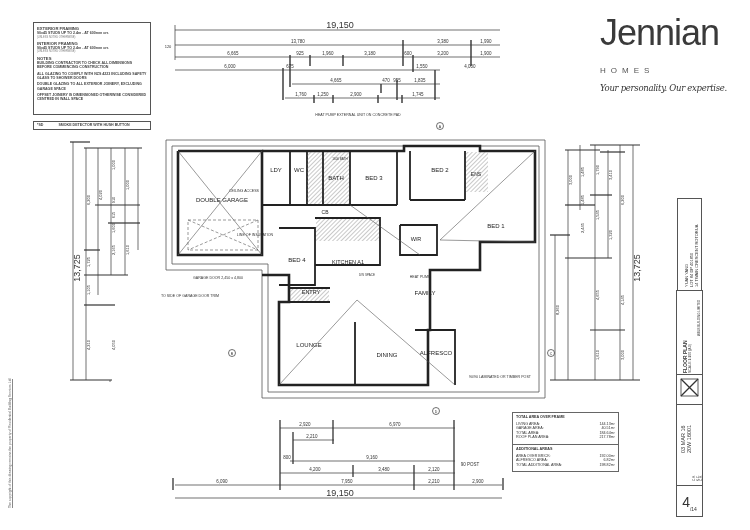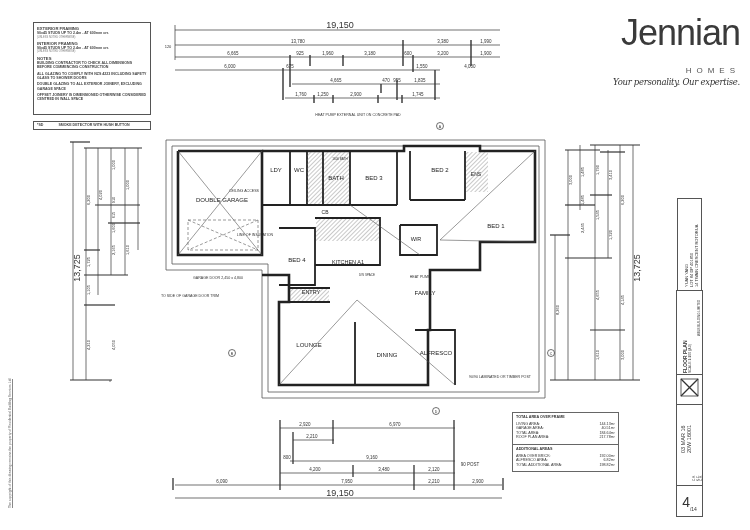--- a/index.html
+++ b/index.html
@@ -3,24 +3,24 @@
 <meta charset="utf-8">
 <style>
   html,body{margin:0;padding:0;background:#fff;}
   body{width:750px;height:530px;position:relative;overflow:hidden;font-family:"Liberation Sans",sans-serif;color:#222;}
   .abs{position:absolute;}
   .notes{left:33px;top:22px;width:118px;height:93px;border:1px solid #555;padding:2px 3px;box-sizing:border-box;font-size:3.6px;line-height:4.3px;font-weight:bold;color:#444;}
   .notes .h{font-size:4.2px;margin-top:2px;}
   .notes .sm{font-size:2.6px;font-weight:normal;color:#777;}
   .smoke{left:33px;top:121px;width:118px;height:9px;border:1px solid #555;box-sizing:border-box;font-size:3.6px;line-height:7px;padding-left:3px;font-weight:bold;color:#444;}
   .smoke span{margin-right:14px;}
-  .logo{left:600px;top:16px;width:140px;text-align:right;}
+  .logo{left:600px;top:16px;width:140px;text-align:left;}
   .logo .brand{font-size:36px;color:#3a3a3a;letter-spacing:-1px;line-height:34px;}
   .logo .homes{font-size:8px;letter-spacing:5px;color:#555;margin-top:16px;}
-  .logo .tag{font-family:"DejaVu Serif",serif;font-style:italic;font-size:8.5px;color:#333;margin-top:2px;letter-spacing:-0.3px;}
+  .logo .tag{font-family:"DejaVu Serif",serif;font-style:italic;font-size:8.5px;color:#333;margin-top:8px;letter-spacing:-0.3px;}
   svg text{font-family:"Liberation Sans",sans-serif;}
   .area-box{left:512px;width:107px;border:1px solid #666;box-sizing:border-box;font-size:3.7px;line-height:4.2px;padding:2px 3px;color:#333;}
   .area-box .t{font-weight:bold;margin-bottom:3px;}
   .area-box .row{display:flex;justify-content:space-between;}
   .titleblock{left:676px;top:290px;width:27px;height:227px;border:1px solid #555;box-sizing:border-box;}
   .vert{position:absolute;transform-origin:0 0;transform:rotate(-90deg);white-space:nowrap;color:#333;}
   .copyright{left:8px;top:508px;transform:rotate(-90deg);transform-origin:0 0;font-size:3.4px;color:#666;white-space:nowrap;border-bottom:1px solid #888;}
   .sheetnum{position:absolute;left:0;right:0;bottom:4px;text-align:center;font-size:14px;color:#333;}
   .sheetnum sub{font-size:5px;}
 </style>

